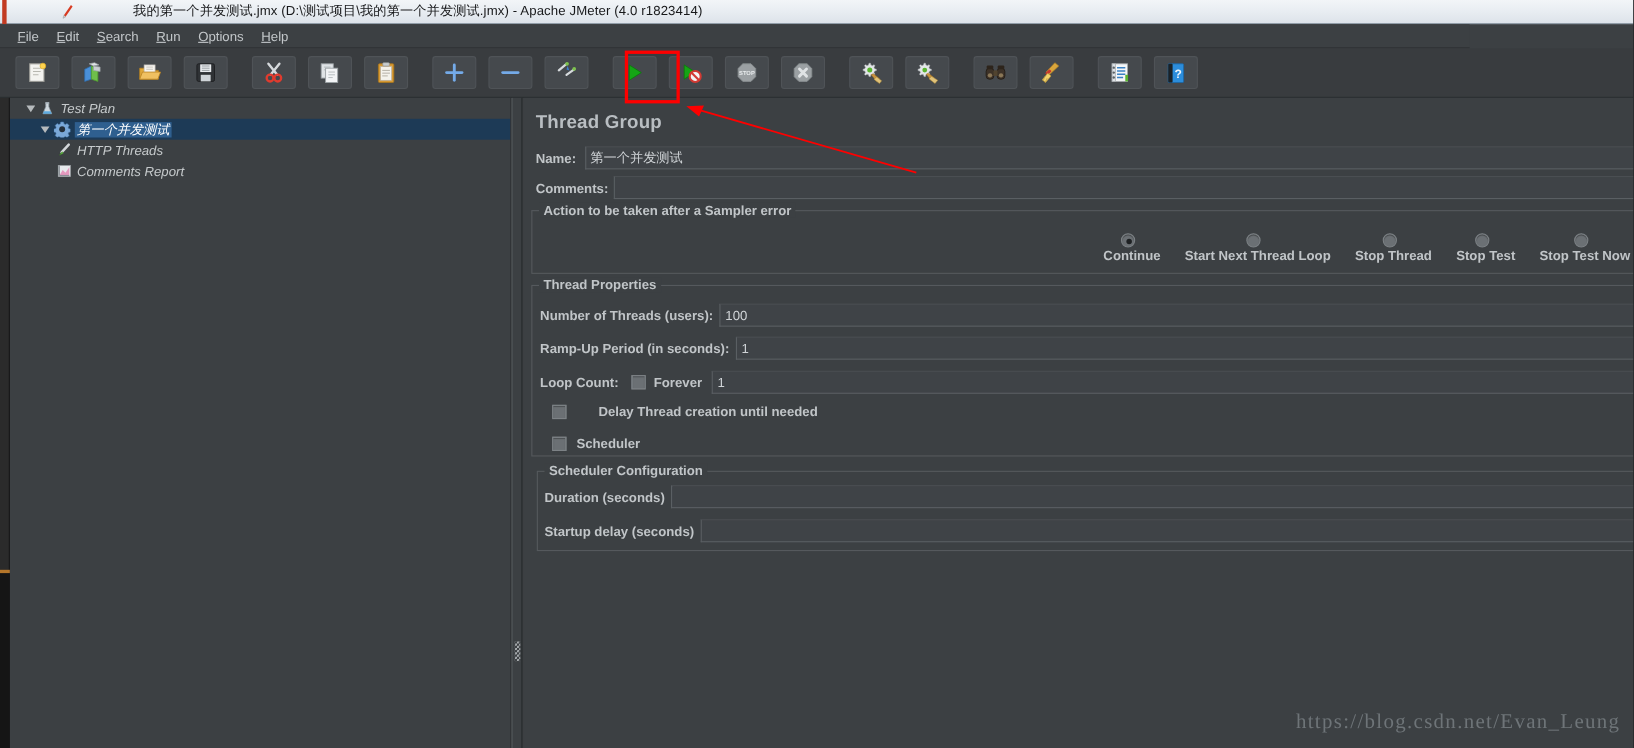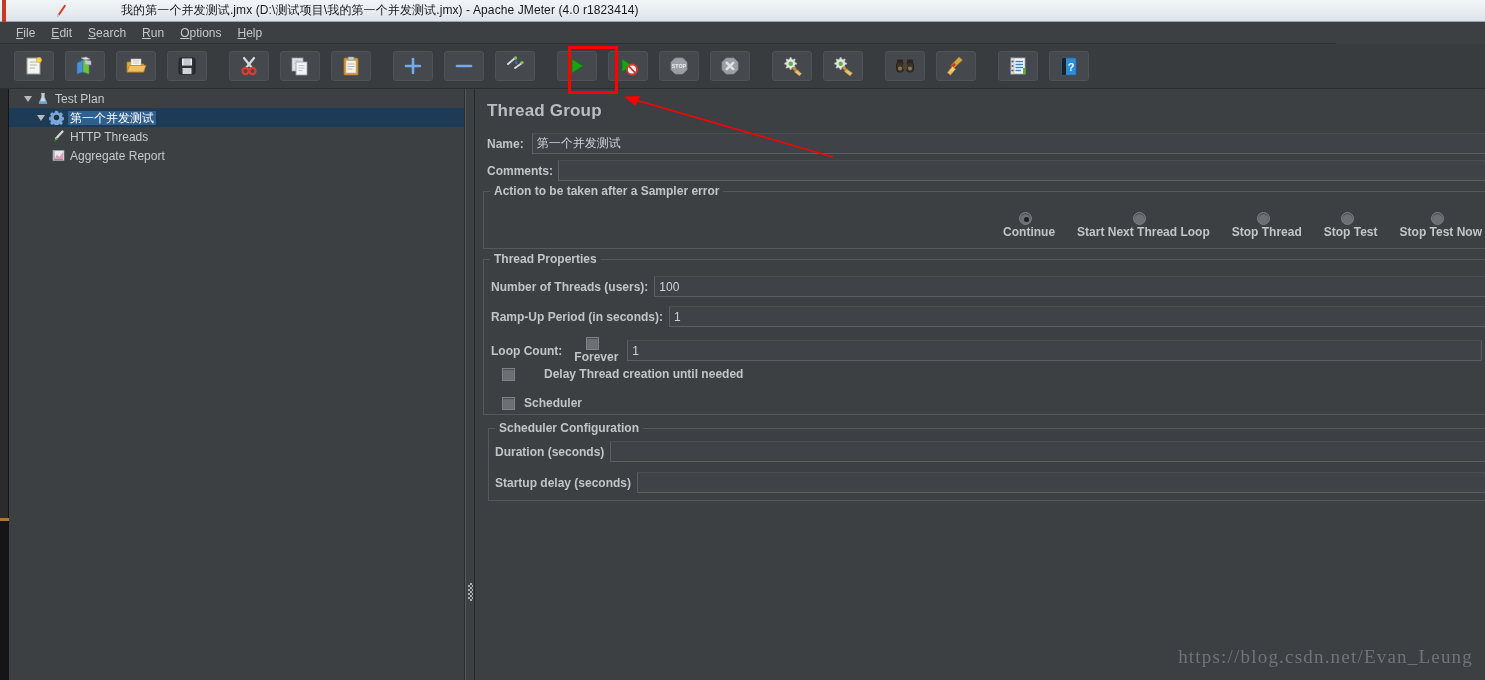--- a/index.html
+++ b/index.html
@@ -114,20 +114,21 @@
     border-right: 1px solid #2b2e30;
     overflow: hidden;
   }
   .tree-row {
     height: 19px;
     display: flex; align-items: center;
     font-size: 12px; color: #c6cacc;
     cursor: default;
     padding-left: 2px;
     white-space: nowrap;
+    font-style: italic;
   }
   .tree-row.selected {
     background: #1d3a56;
   }
   .tree-row.selected .tree-label {
     background: #2f5f8f; color: #ffffff;
     padding: 0 2px;
   }
   .tw {
     width: 14px; display: inline-flex;
@@ -545,21 +546,21 @@
 
     <div class="tree-row" style="padding-left:41px;">
       <span class="ticon">
         <svg width="15" height="15" viewBox="0 0 15 15">
           <rect x="2" y="2.5" width="11" height="10" fill="#e6e9ec" stroke="#9aa0a4" stroke-width=".7"></rect>
           <path d="M3 11.5 L6 6.5 L8.5 9 L12 4 L12 11.5 Z" fill="#e38fb9" opacity=".9"></path>
           <line x1="3" y1="11.5" x2="12" y2="11.5" stroke="#7a8086" stroke-width=".8"></line>
           <line x1="3" y1="3" x2="3" y2="11.5" stroke="#7a8086" stroke-width=".8"></line>
         </svg>
       </span>
-      <span class="tree-label">Aggregate Report</span>
+      <span class="tree-label">Comments Report</span>
     </div>
   </div>
 
   <div class="splitter">
     <div class="dots"></div>
   </div>
 
   <div class="mainpanel">
 
     <div class="panel-title">Thread Group</div>
@@ -608,21 +609,21 @@
         <input class="finput" style="width: 840px; margin-left: 6px;" value="100">
       </div>
 
       <div class="row" style="left:7px; top:46px;">
         <div class="flabel">Ramp-Up Period (in seconds):</div>
         <input class="finput" style="width: 829px; margin-left: 6px;" value="1">
       </div>
 
       <div class="row" style="left:7px; top:77px;">
         <div class="flabel">Loop Count:</div>
-        <span class="cbwrap" style="margin-left:12px;flex-direction:column;">
+        <span class="cbwrap" style="margin-left:12px;">
           <span class="cbox" style="margin-right:7px;"></span>
           <span class="cblabel">Forever</span>
         </span>
         <input class="finput" style="width: 855px; margin-left: 9px;" value="1">
       </div>
 
       <span class="cbwrap" style="position:absolute; left:18px; top:107px;gap:20px;">
         <span class="cbox"></span>
         <span class="cblabel">Delay Thread creation until needed</span>
       </span>

